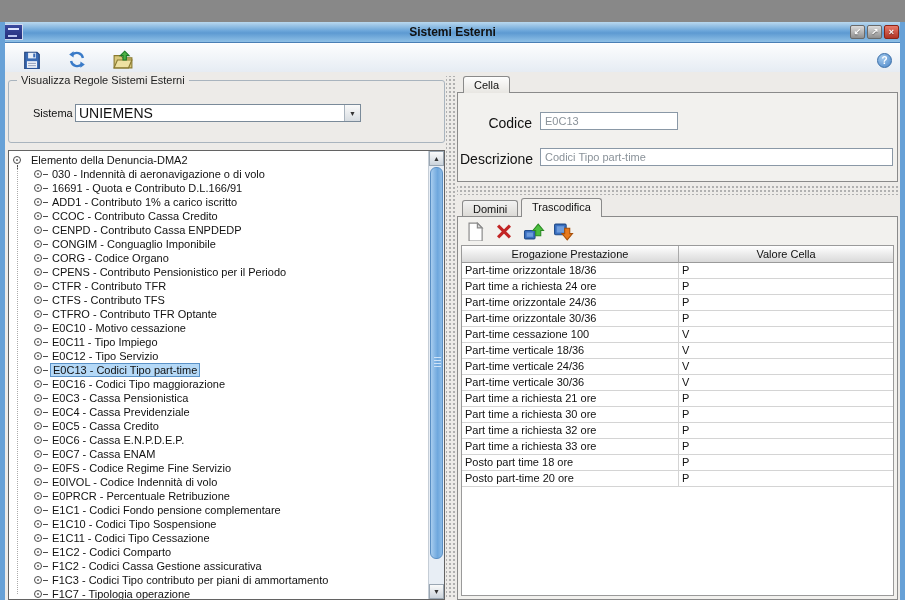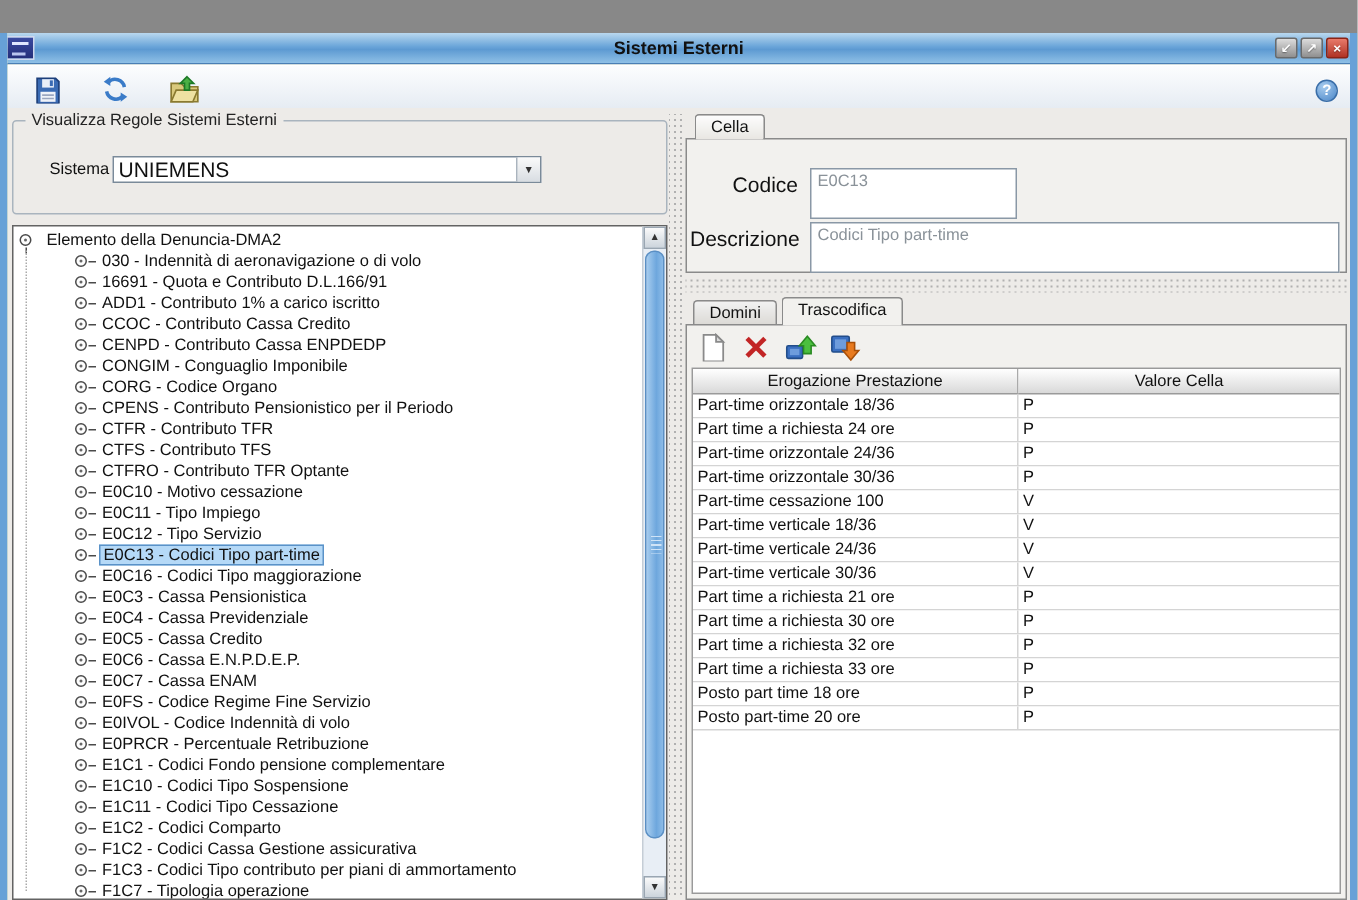--- a/index.html
+++ b/index.html
@@ -75,21 +75,21 @@
     position: absolute; left: 3px; top: 78px; width: 437px; height: 450px;
     background: #fff; border: 1px solid #636363; overflow: hidden;
   }
   .tree { position: absolute; left: 0; top: 0; right: 16px; bottom: 0; padding-top: 2px; }
   .tree-row { display: flex; align-items: center; height: 14px; white-space: nowrap; }
   .tree-row.root { padding-left: 4px; }
   .tree-children { position: relative; }
   .tree-children::before {
     content: ''; position: absolute; left: 8px; top: 0; bottom: 7px; border-left: 1px dotted #aaa;
   }
-  .tree-children .tree-row { padding-left: 41px; }
+  .tree-children .tree-row { padding-left: 25px; }
   .node-icon {
     flex: none; width: 8px; height: 8px; border: 1px solid #4a4a4a; border-radius: 50%;
     position: relative; margin-right: 8px; background: #fdfdfd;
   }
   .node-icon::before { content:''; position:absolute; left:2px; top:2px; width:2px; height:2px; background:#666; border-radius:50%; }
   .node-icon::after { content:''; position:absolute; left:8px; top:3px; width:5px; height:1px; background:#4a4a4a; }
   .node-icon.root::after { left:3px; top:8px; width:1px; height:4px; }
   .tree-label { font-size: 11px; color: #111; padding: 0 2px; }
   .tree-label.selected { background: #b5d9f7; border: 1px solid #5a92c8; }
   
@@ -125,21 +125,21 @@
   }
   .cella-tab { left: 6px; top: 0; }
   .cella-body {
     position: absolute; left: 0; top: 16px; right: 0; bottom: 0;
     border: 1px solid #8a8a8a; background: #f2f1ee;
   }
   .field-label { position: absolute; font-size: 14px; color: #111; text-align: right; width: 72px; }
   .lbl-codice { left: 2px; top: 22px; }
   .lbl-descr  { left: 2px; top: 58px; }
   .tfield {
-    position: absolute; height: 34px; background: #fff; border: 1px solid #8a98a6;
+    position: absolute; height: 18px; background: #fff; border: 1px solid #8a98a6;
     font-size: 11px; line-height: 16px; padding-left: 4px; color: #8a9299;
   }
   .f-codice { left: 82px; top: 19px; width: 138px; }
   .f-descr  { left: 82px; top: 55px; width: 353px; }
   
   .tabs-region { position: absolute; left: 452px; top: 126px; width: 441px; height: 402px; }
   .tab-domini { left: 5px; top: 2px; height: 16px; background: linear-gradient(#f2f2f2, #dcdad6); z-index: 1; }
   .tab-trasco { left: 64px; top: 0; height: 19px; background: #f2f1ee; z-index: 3; }
   .tabs-body {
     position: absolute; left: 0; top: 18px; right: 0; bottom: 0;

